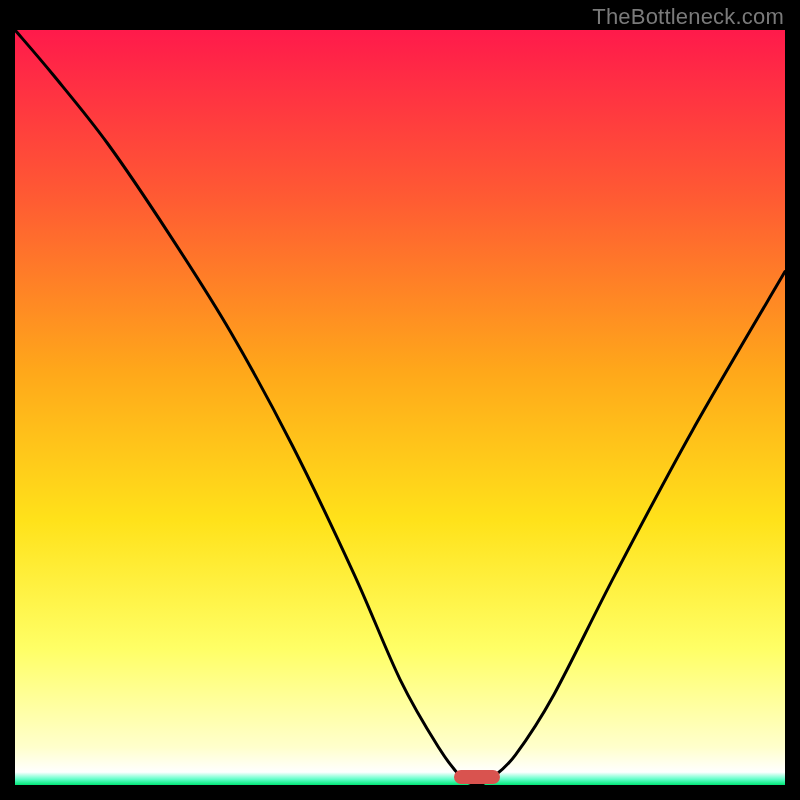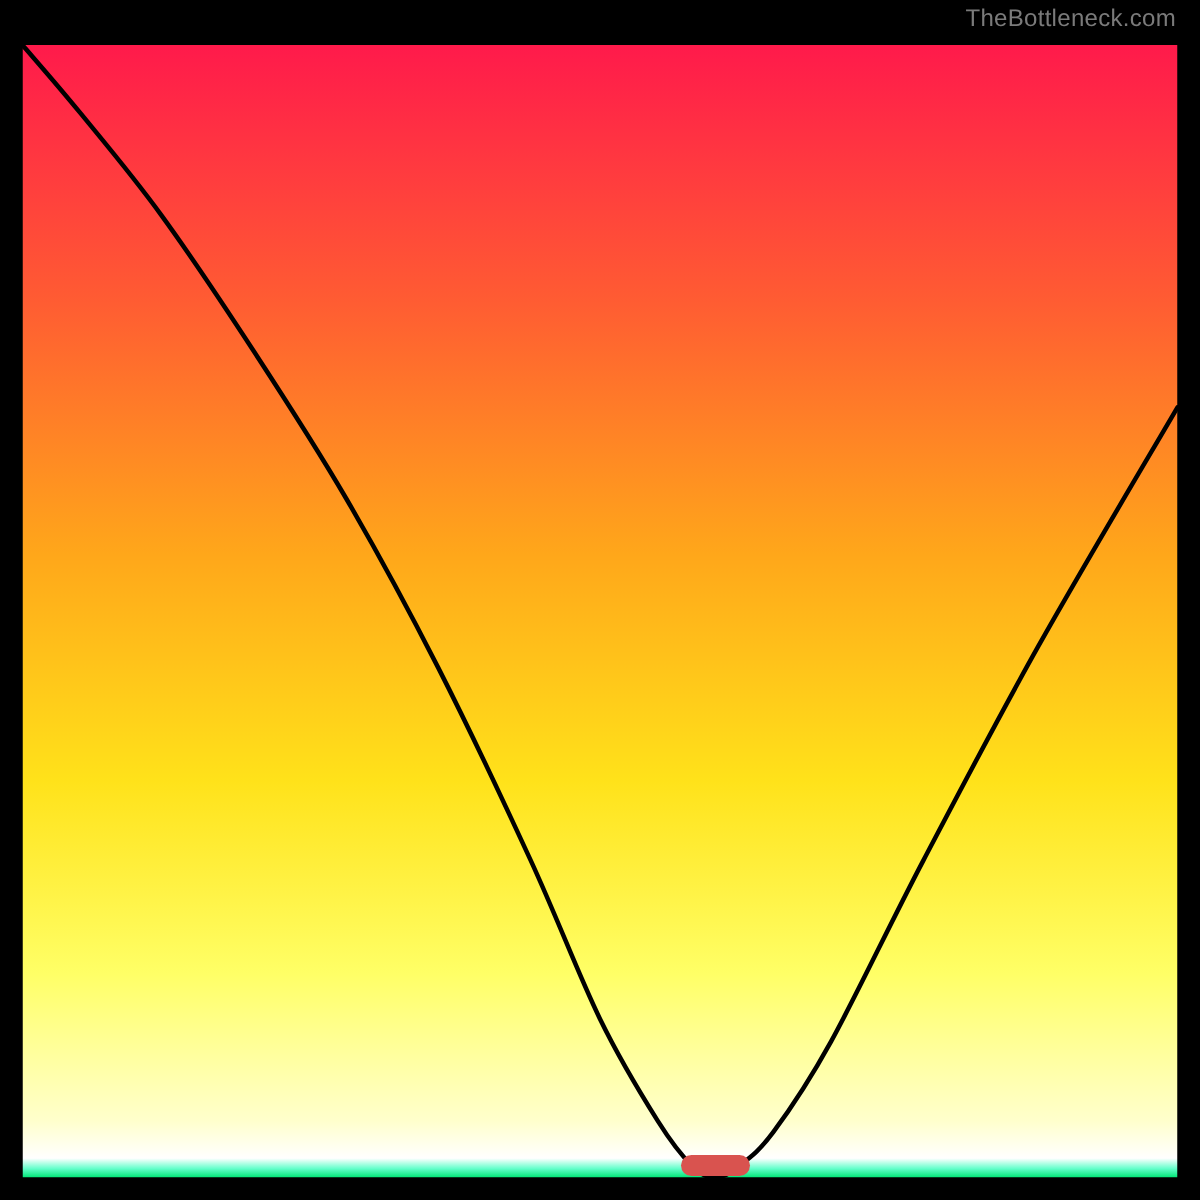--- a/index.html
+++ b/index.html
@@ -23,21 +23,21 @@
     left: 0;
     top: 0;
     width: 770px;
     height: 755px;
   }
   .watermark {
     position: absolute;
     top: 4px;
     right: 16px;
     font-family: Arial, Helvetica, sans-serif;
-    font-size: 16px;
+    font-size: 22px;
     font-weight: 500;
     color: #7a7a7a;
     letter-spacing: 0.2px;
   }
   .marker {
     position: absolute;
     height: 14px;
     border-radius: 7px;
     background: #d9534f;
   }

